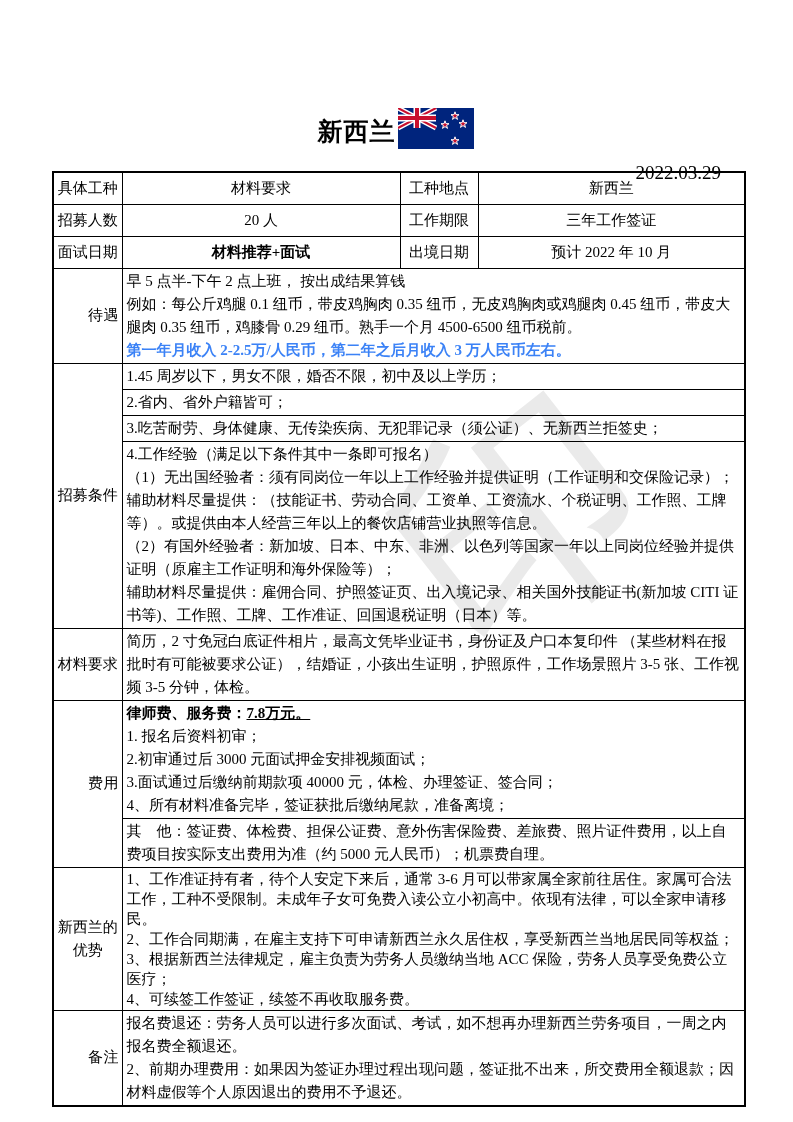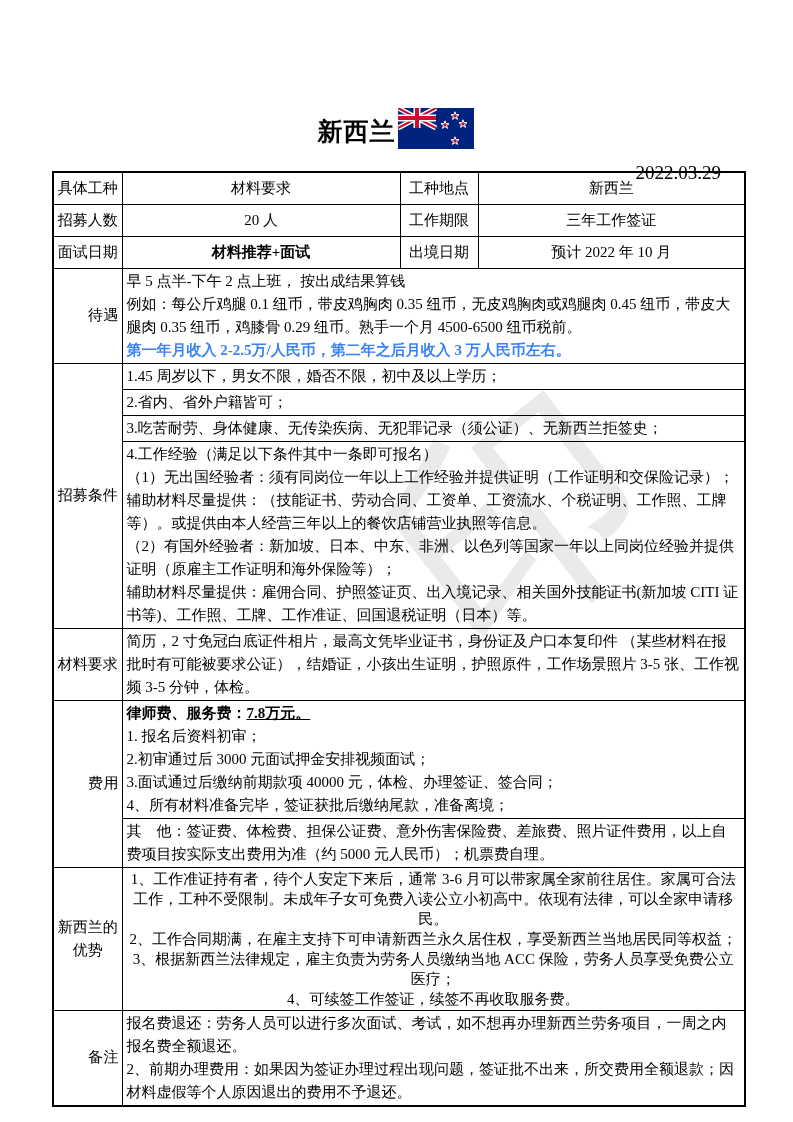--- a/index.html
+++ b/index.html
@@ -41,21 +41,21 @@
   table.sheet { border:2px solid #000; }
   td { padding:1px 4px; line-height:23px; vertical-align:middle; background:transparent; }
   td.lab { text-align:center; padding:1px 3px; }
   td.val { text-align:center; }
   tr.hdr { height:32px; }
   .spread { display:block; text-align:justify; text-align-last:justify;margin-left:31px; }
   .bold { font-weight:bold;margin-left:17px; }
   .red-line { color:#3b82f6; font-weight:bold; }
   .fee-title { font-weight:bold; }
   .fee-title u { text-decoration:underline; }
-  td.adv { line-height:20px;text-align:center; }
+  td.adv { line-height:20px; }
   td.content div { margin:0; }
 </style>
 </head>
 <body>
 
 <div class="page">
 
   <div class="watermark">印</div>
 
   <div class="doc-title">

